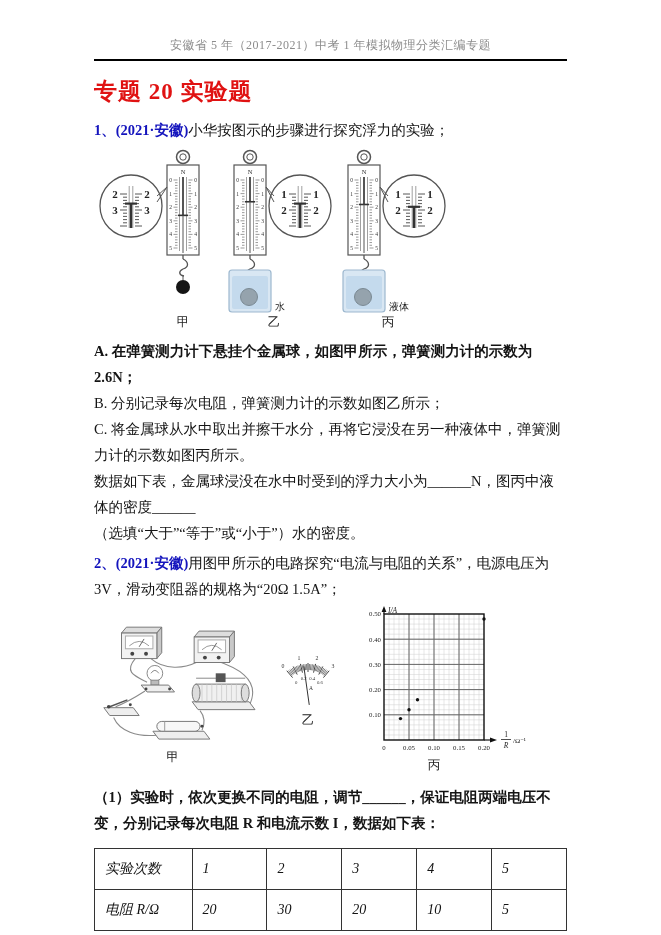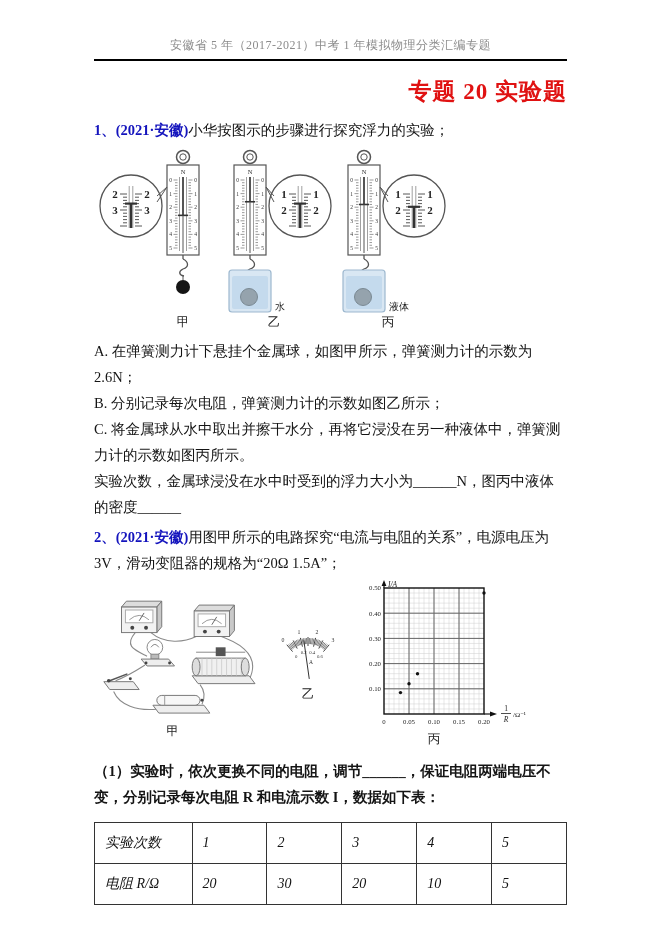--- a/index.html
+++ b/index.html
@@ -1,33 +1,33 @@
 <!DOCTYPE html>
 <html><head>
 <meta charset="utf-8">
 <style>
   html,body{margin:0;padding:0;background:#fff;}
   body{width:661px;height:935px;overflow:hidden;
        font-family:"Liberation Serif","DejaVu Serif",serif;color:#141414;}
-  .page{padding:38px 94px 0 94px;}
+  .page{padding:21px 94px 0 94px;margin-top:17px;}
   .doc-header{text-align:center;color:#8c8c8c;font-size:12px;letter-spacing:.5px;line-height:14px;}
   .header-rule{border:none;border-top:2px solid #000;margin:7px 0 0 0;}
-  .doc-title{text-align:right;color:#e01212;font-size:23px;font-weight:bold;margin:15px 0 10px 0;letter-spacing:1px;}
+  .doc-title{text-align:left;color:#e01212;font-size:23px;font-weight:bold;margin:15px 0 10px 0;letter-spacing:1px;}
   p{margin:0;line-height:26px;font-size:14.5px;}
   .qnum{color:#1414bd;font-weight:bold;text-align:right;}
   .fig1-wrap{margin:3px 0 0 4px;}
   .fig2-row{display:flex;align-items:flex-start;margin:4px 0 2px 0;}
   .fig2-row .dial-box{margin-top:28px;}
   .fig2-row .circuit-box{margin-top:8px;}
   svg text{font-family:"Liberation Serif","DejaVu Serif",serif;}
   table.data-table{border-collapse:collapse;width:100%;margin-top:12px;table-layout:fixed;}
   table.data-table td{border:1.5px solid #333;height:36px;padding:2px 4px 2px 10px;
        font-size:14px;vertical-align:middle;font-style:italic;}
   table.data-table td:first-child{width:17.5%;}
-  .mt2{margin-top:2px;} .mt4{margin-top:4px;} .mt6{margin-top:6px;font-weight:bold;}
+  .mt2{margin-top:2px;font-weight:bold;} .mt4{margin-top:4px;} .mt6{margin-top:6px;font-weight:bold;}
 </style>
 </head>
 <body>
 
 <div class="page">
 
   <div class="doc-header">安徽省 5 年（2017-2021）中考 1 年模拟物理分类汇编专题</div>
   <hr class="header-rule">
 
   <div class="doc-title">专题 20 实验题</div>
@@ -380,21 +380,22 @@
           <line x1="310" y1="60.8" x2="322" y2="60.8" stroke="#333" stroke-width="2.2"></line>
           <line x1="316" y1="60.8" x2="316" y2="82" stroke="#333" stroke-width="2.4"></line>
           <text x="290" y="180" font-size="12.5" text-anchor="middle" fill="#222">丙</text>
         </g>
       </svg>
   </div>
 
   <p class="mt2">A. 在弹簧测力计下悬挂个金属球，如图甲所示，弹簧测力计的示数为 2.6N；</p>
   <p>B. 分别记录每次电阻，弹簧测力计的示数如图乙所示；</p>
   <p>C. 将金属球从水中取出并擦干水分，再将它浸没在另一种液体中，弹簧测力计的示数如图丙所示。</p>
-  <p>实验次数，金属球浸没在水中时受到的浮力大小为______N，图丙中液体的密度______</p>
+  <p>数据如下表，金属球浸没在水中时受到的浮力大小为______N，图丙中液体的密度______</p>
+  <p>（选填“大于”“等于”或“小于”）水的密度。</p>
 
   <p class="mt4"><span class="qnum">2、(2021·安徽)</span><span>用图甲所示的电路探究“电流与电阻的关系”，电源电压为3V，滑动变阻器的规格为“20Ω  1.5A”；</span></p>
 
   <div class="fig2-row">
 
     <div class="circuit-box">
       <svg width="162" height="152" viewBox="0 0 165 152">
         <g stroke="#8a8a8a" fill="none" stroke-width="1.1">
           <path d="M42,44 C30,58 42,62 54,68"></path>
           <path d="M58,44 C72,56 92,54 104,48"></path>

